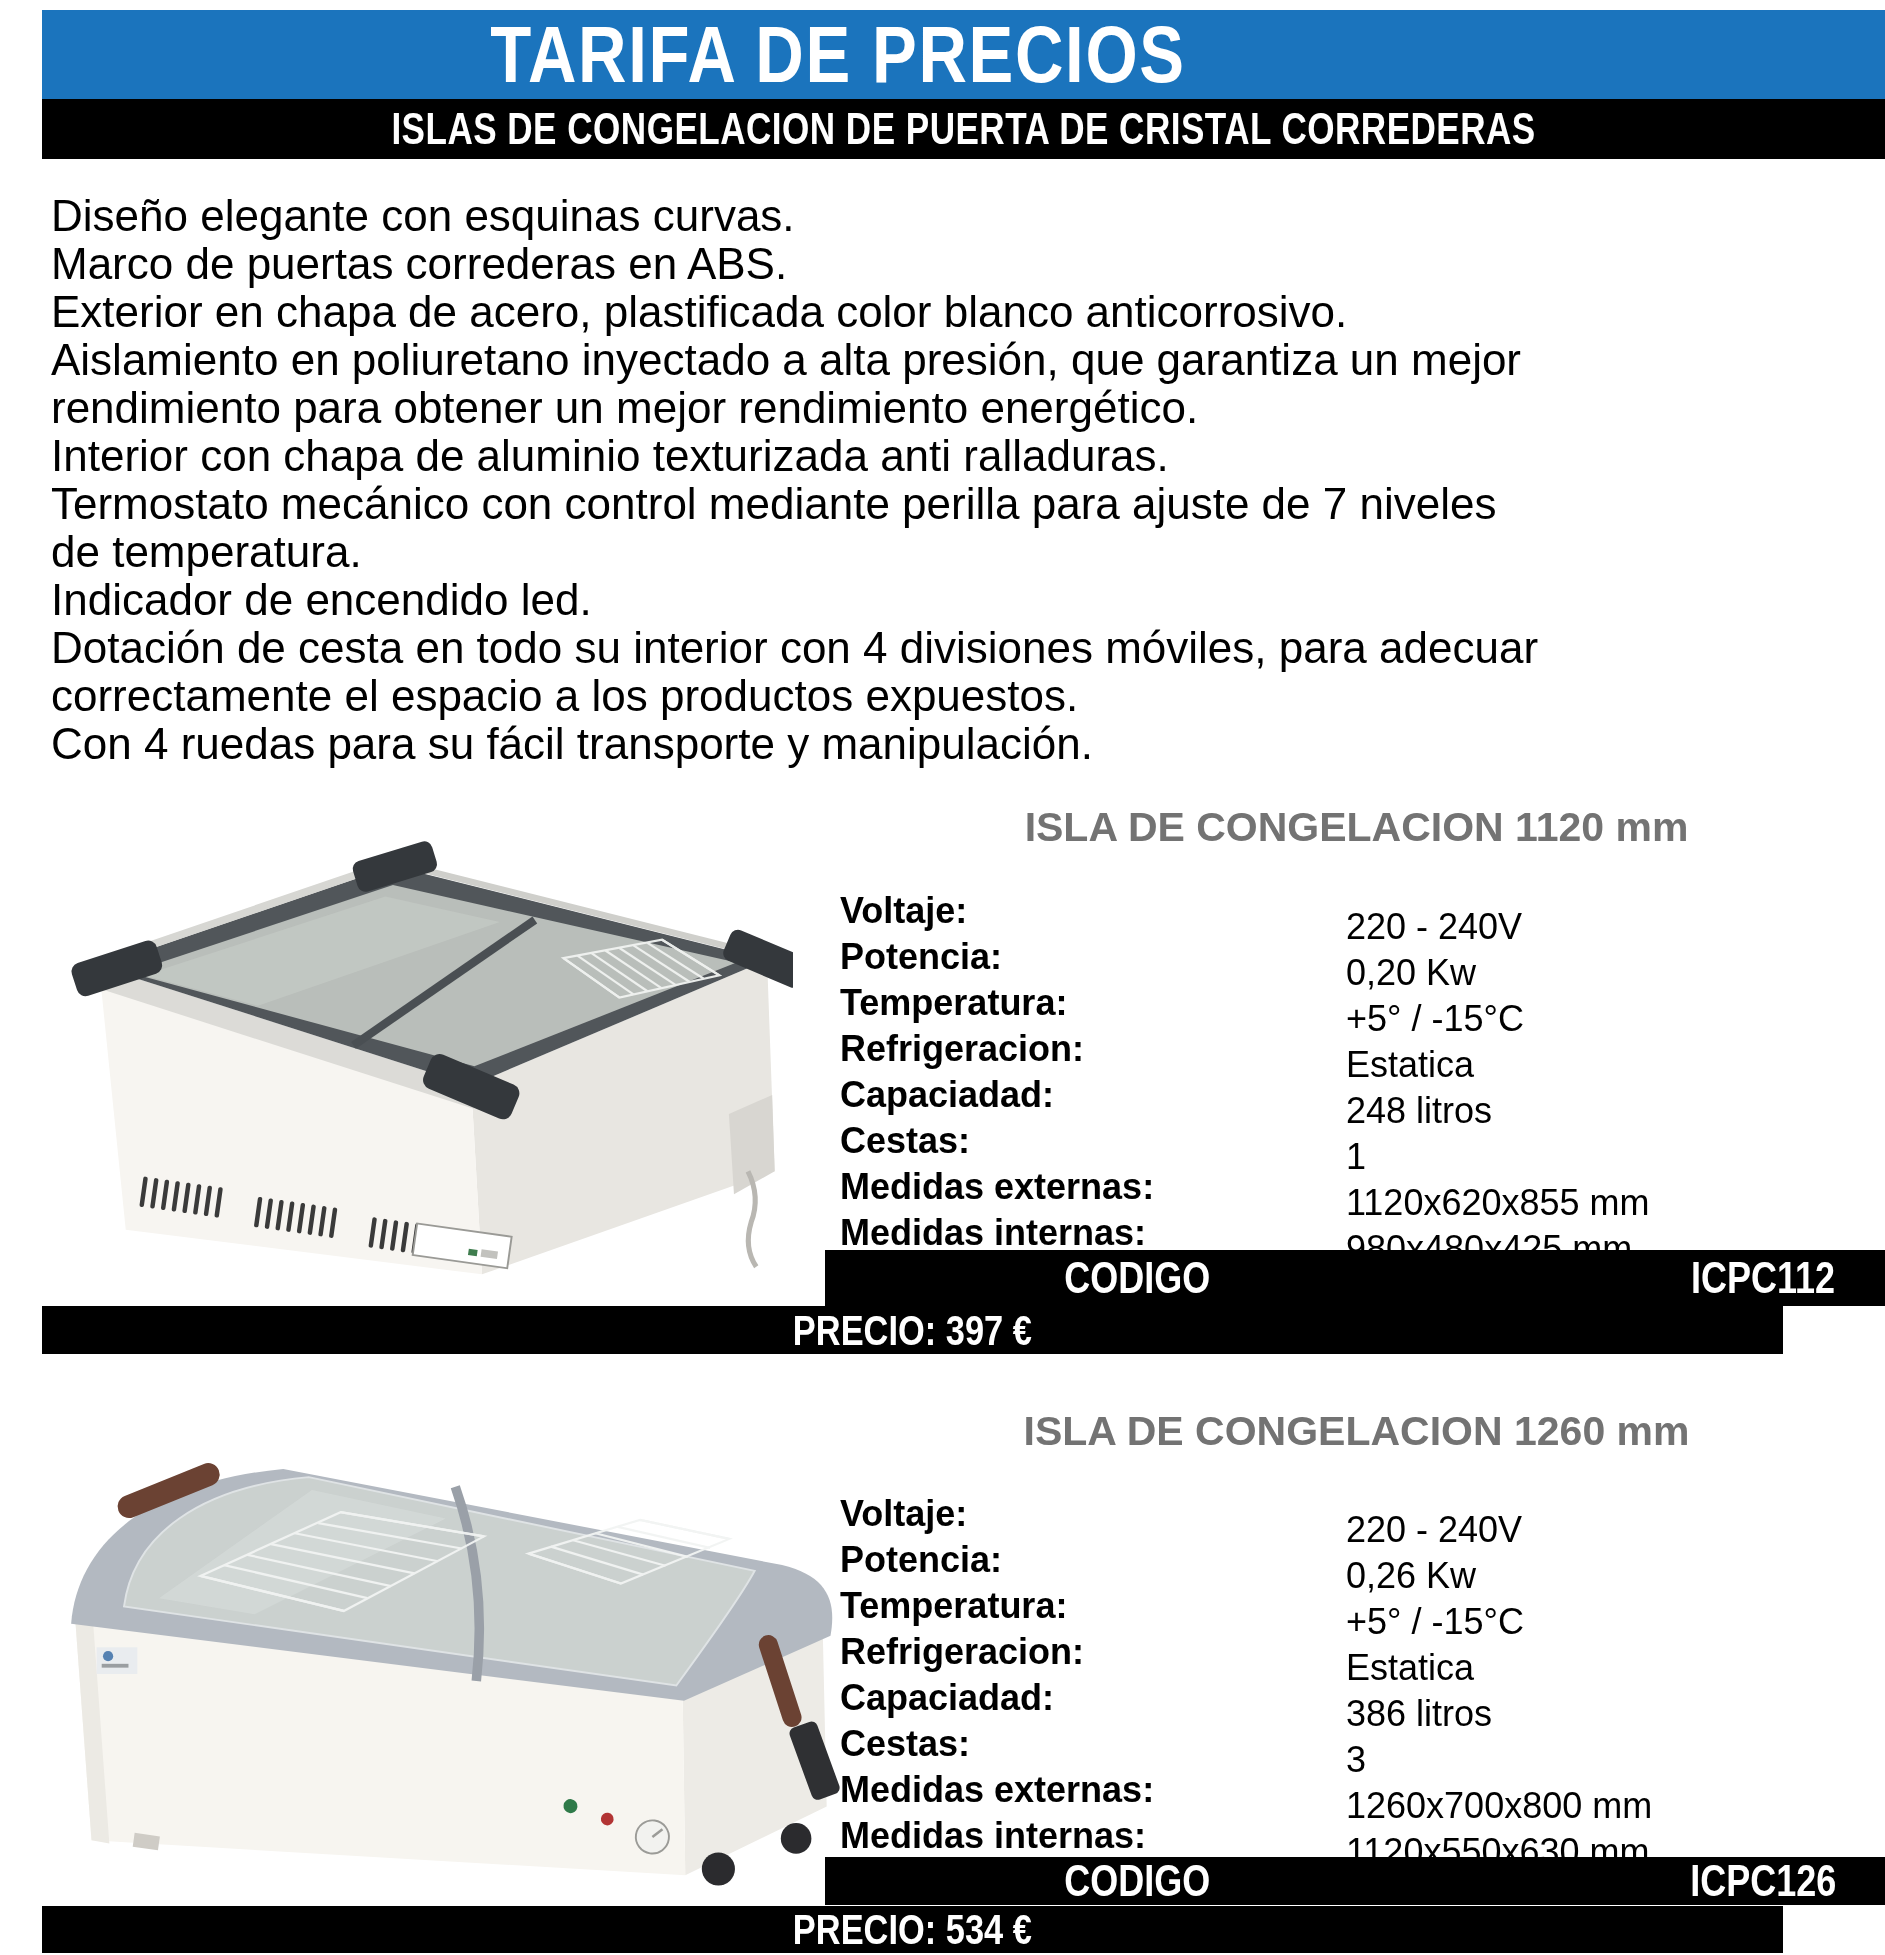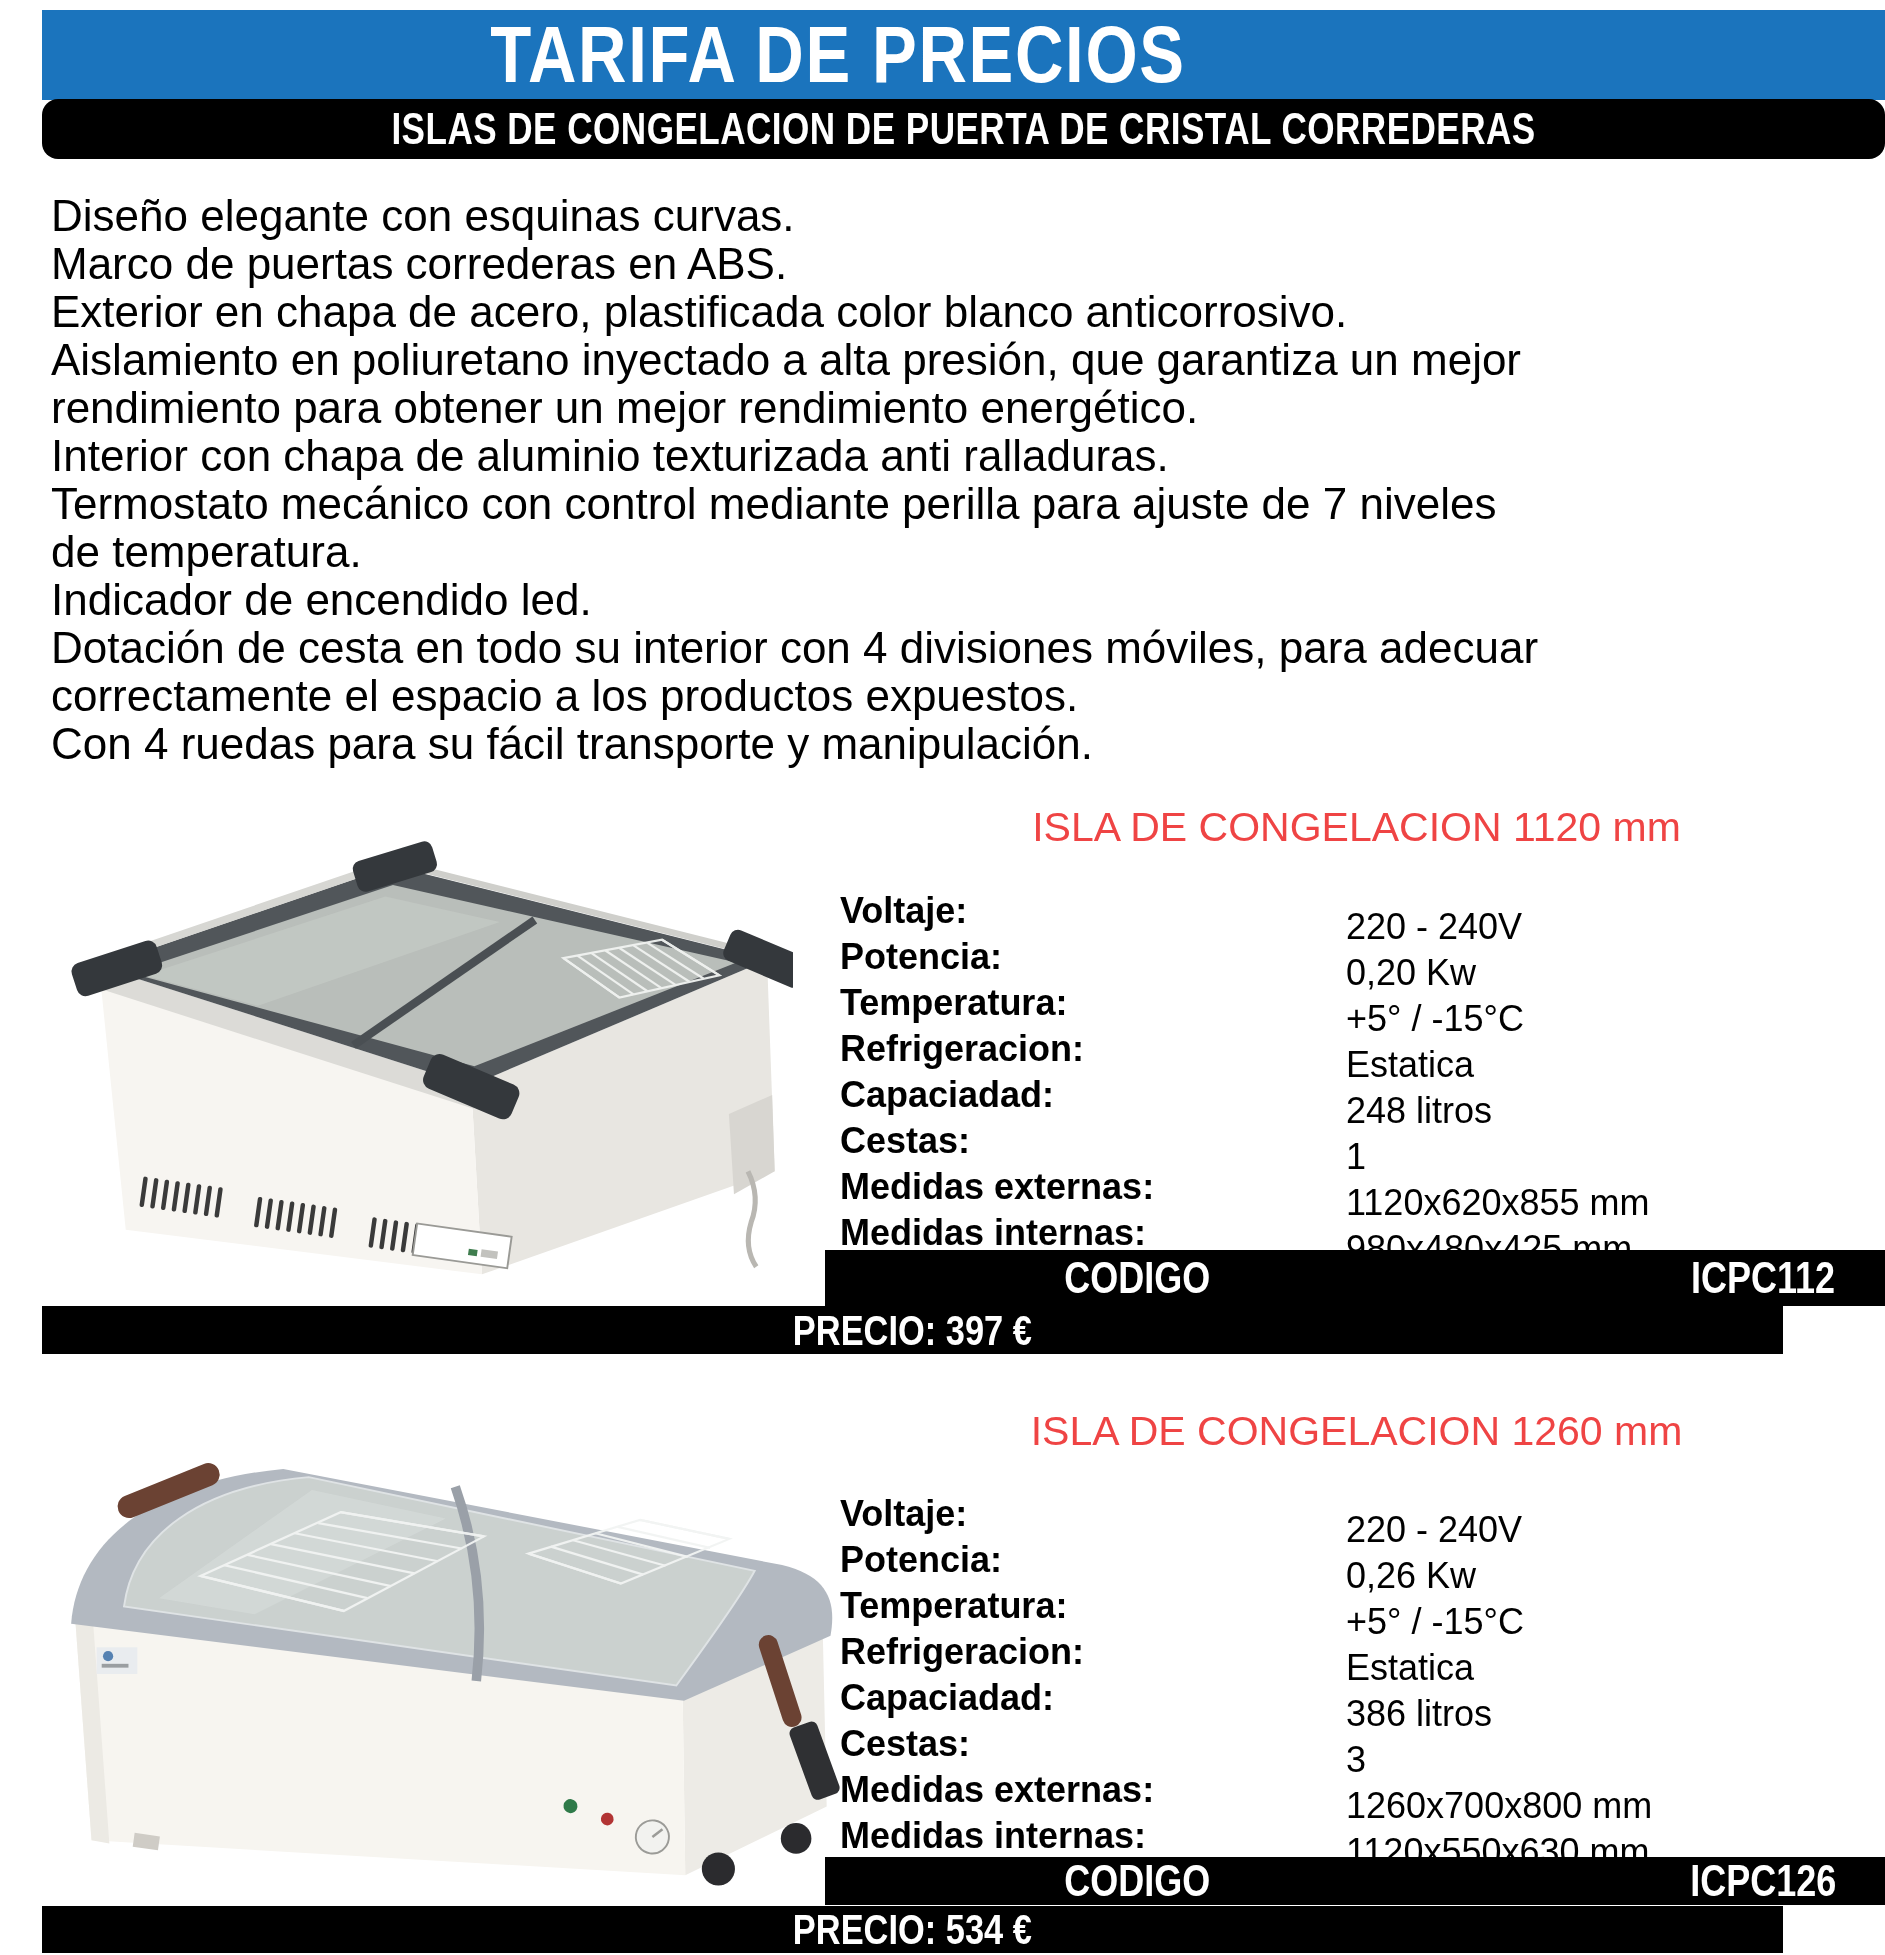--- a/index.html
+++ b/index.html
@@ -6,29 +6,29 @@
   .page{position:relative;width:1885px;height:1955px;background:#fff;overflow:hidden;
         font-family:"Liberation Sans", sans-serif;color:#000;}
   .abs{position:absolute;}
 
   
   .band-blue{left:42px;top:9.6px;width:1843px;height:90px;background:#1b74bd;}
   .title-box{left:42px;top:9.6px;width:1592px;height:90px;display:flex;align-items:center;justify-content:center;text-align:right;}
   .title-text{font-weight:700;font-size:79px;color:#fff;letter-spacing:1.9px;
               display:inline-block;transform:scaleX(.85);white-space:nowrap;}
   .band-black{left:42px;top:99px;width:1843px;height:60px;background:#000;
-              display:flex;align-items:center;justify-content:center;border-radius:16px;}
+              display:flex;align-items:center;justify-content:center;}
   .subtitle-text{font-weight:700;font-size:45px;color:#fff;letter-spacing:0.6px;
                  display:inline-block;transform:scaleX(.78);white-space:nowrap;}
 
   
   .desc{left:51px;top:192px;width:1821px;font-size:44px;line-height:48px;color:#000;}
 
   
-  .prod-heading{width:1057px;text-align:center;font-weight:400;font-size:41px;color:#ef4444;white-space:nowrap;}
+  .prod-heading{width:1057px;text-align:center;font-weight:700;font-size:41px;color:#737373;white-space:nowrap;}
   .heading-1{left:828px;top:804px;}
   .heading-2{left:2*0.6px;left:828px;top:1408px;}
 
   
   .specs{left:840px;width:1031px;font-size:36px;}
   .specs-1{top:888px;}
   .specs-2{top:1491px;}
   .spec-row{display:flex;align-items:center;}
   .specs-1 .spec-row{height:46px;}
   .specs-2 .spec-row{height:46px;}

